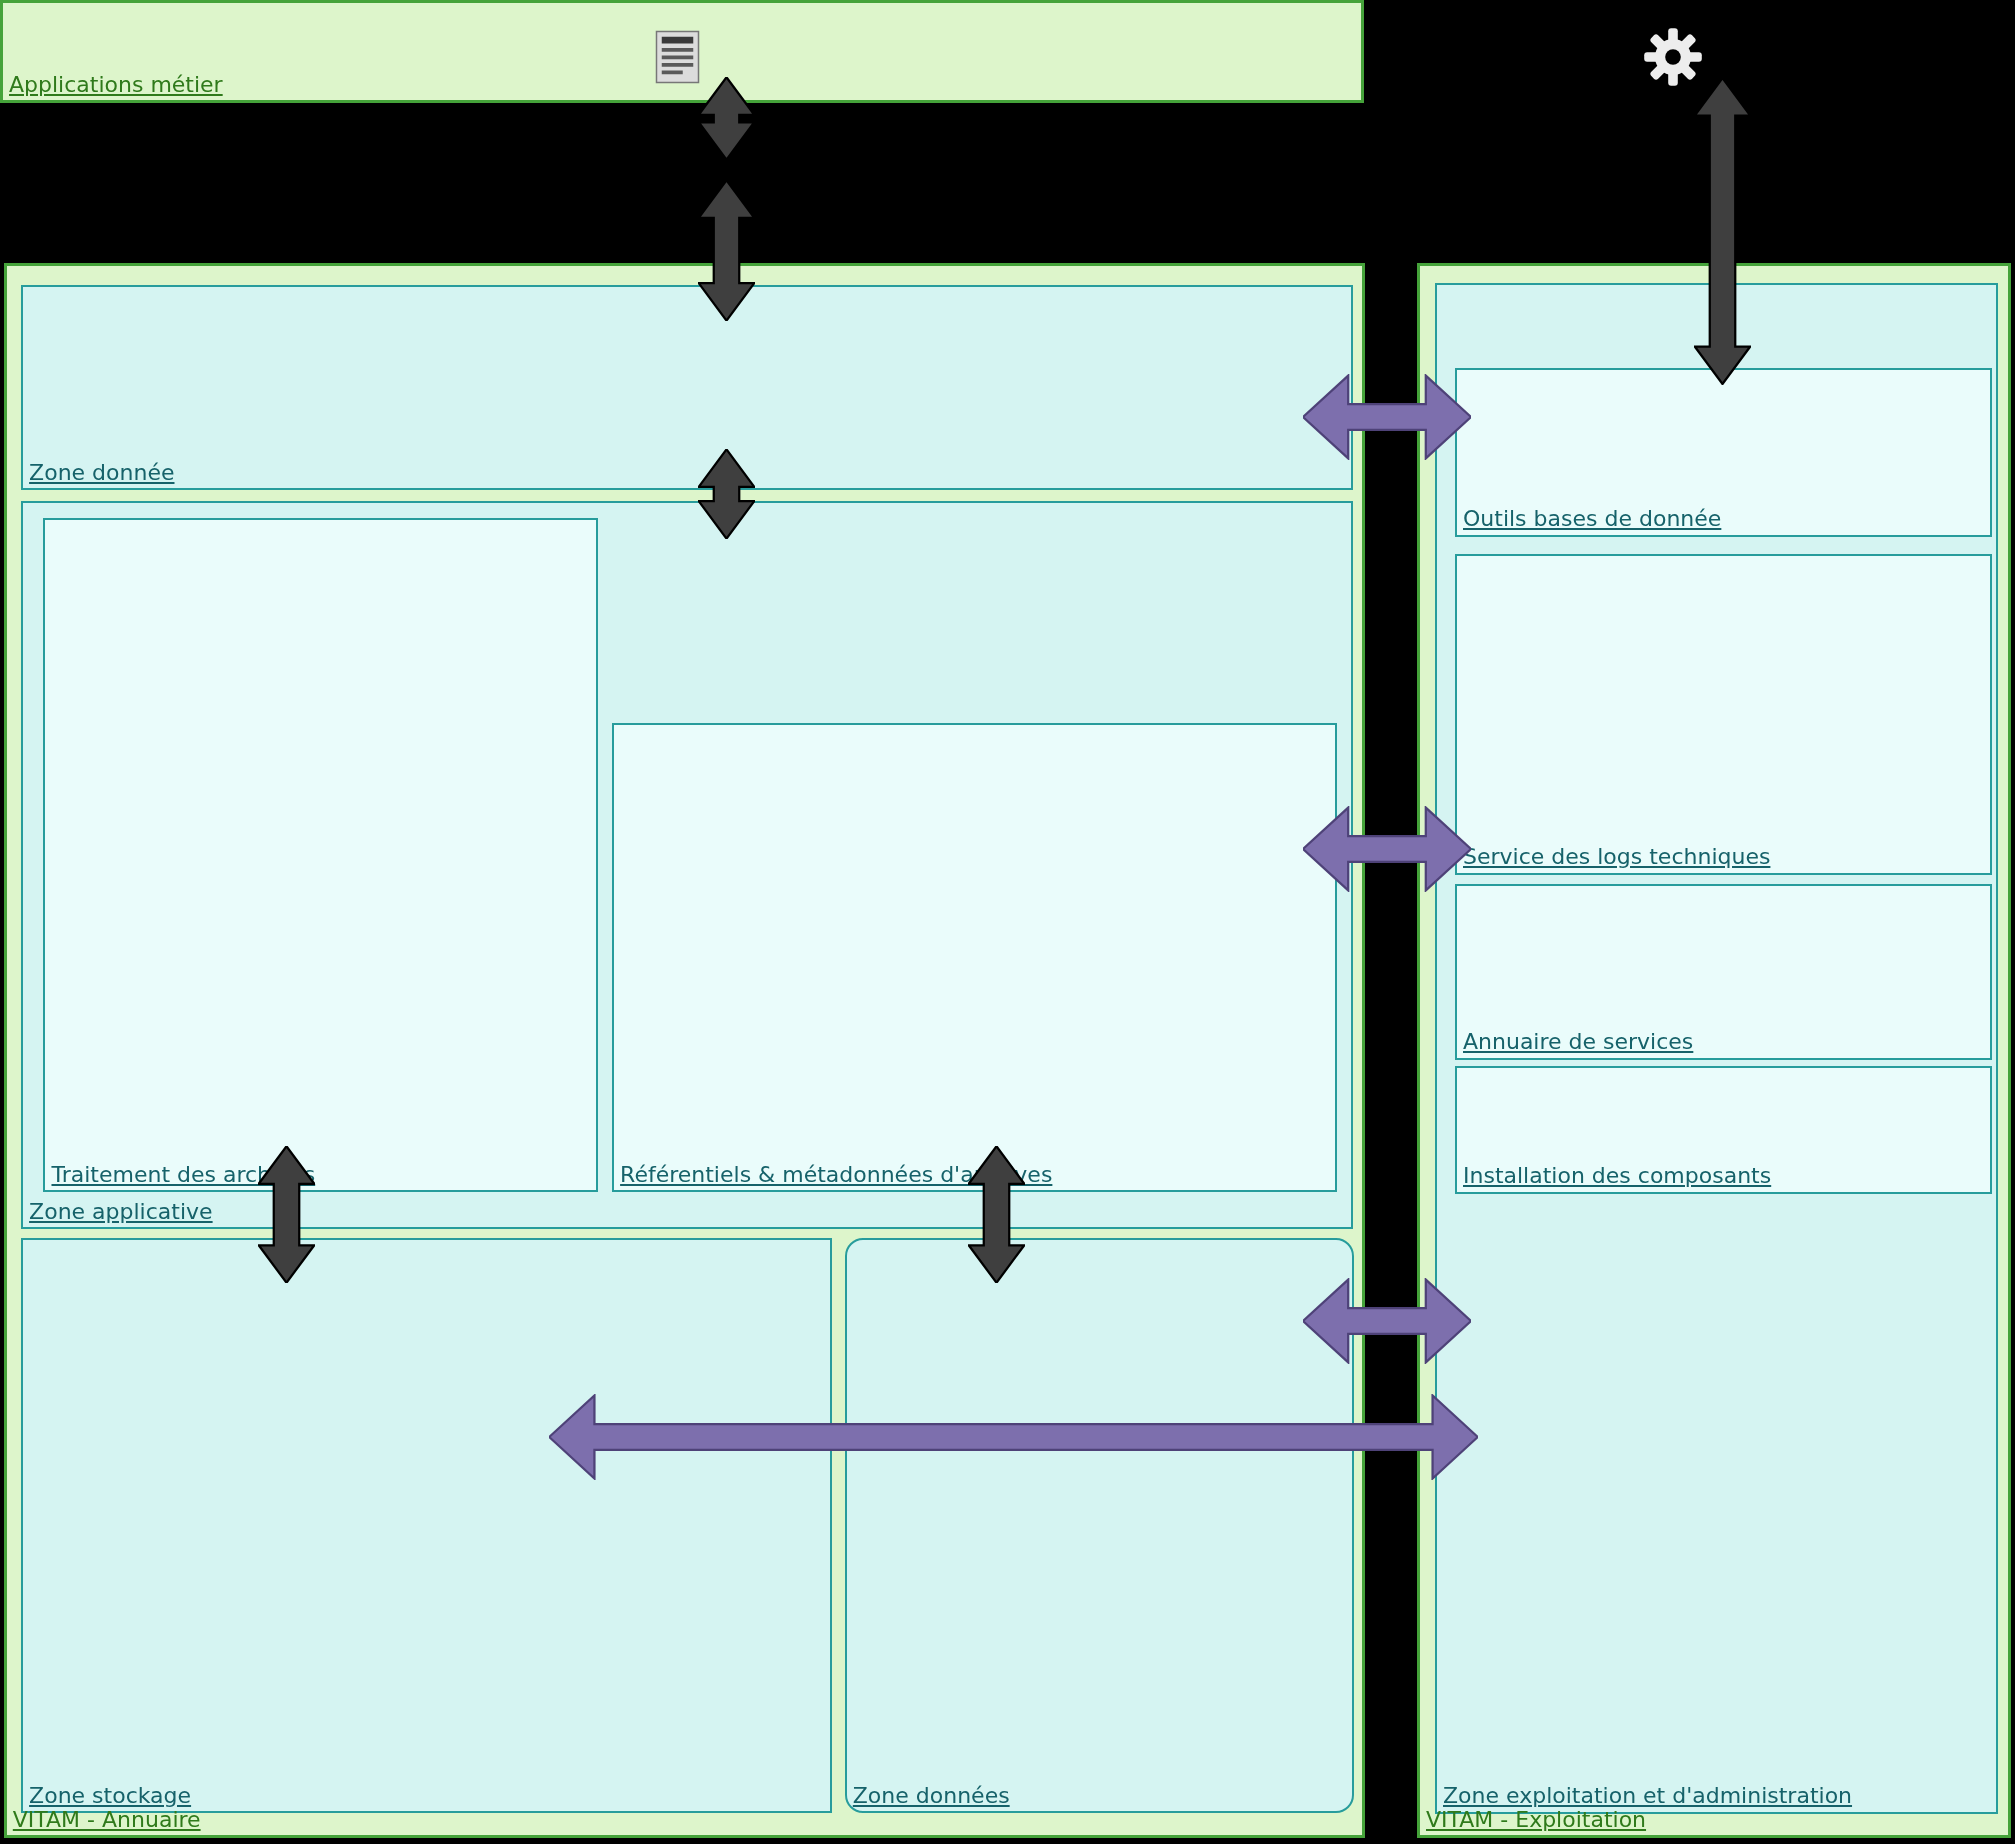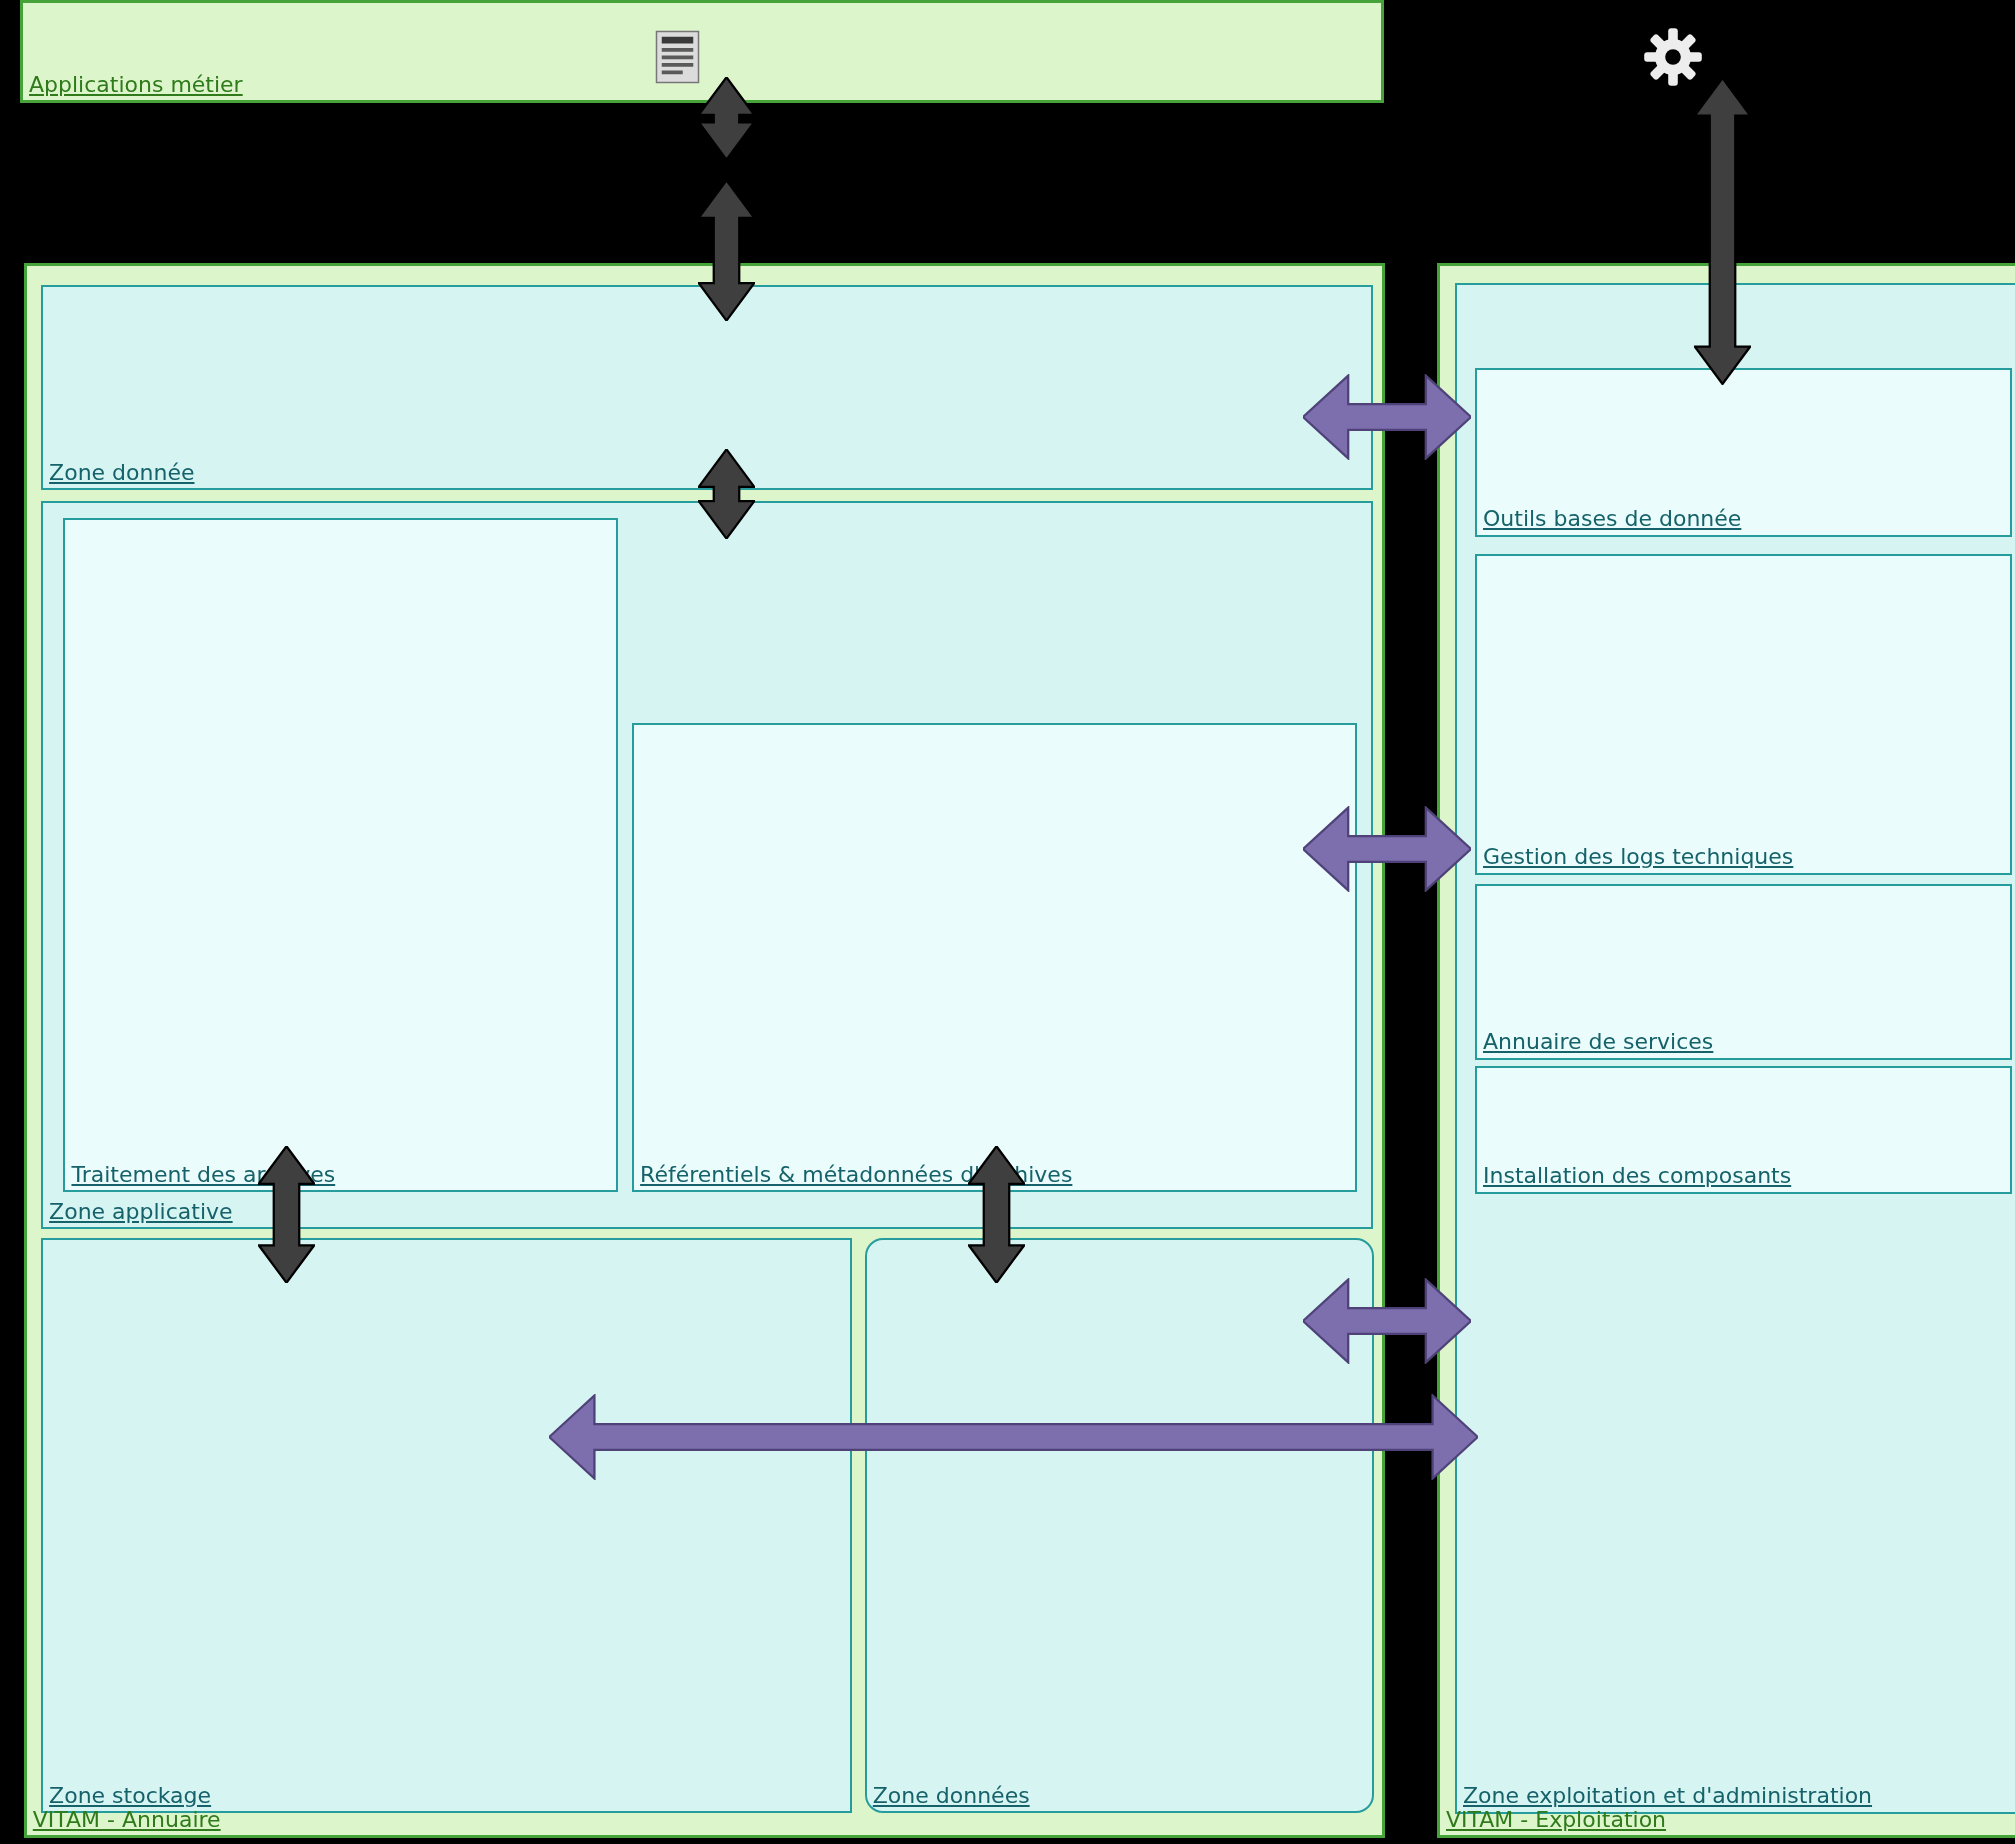--- a/index.html
+++ b/index.html
@@ -8,21 +8,20 @@
     background:#000;
     position:relative;
     overflow:hidden;
     font-family:"DejaVu Sans", sans-serif;
   }
   .stage{position:absolute;inset:0;}
   .green-box{
     position:absolute;box-sizing:border-box;
     background:var(--green-fill,#ddf5cb);
     border:3px solid var(--green-border,#45a33a);
-    margin-left:20px;
   }
   .cyan-box{
     position:absolute;box-sizing:border-box;
     background:var(--cyan-fill,#d5f4f2);
     border:2.3px solid var(--cyan-border,#279c9c);
   }
   .inner-box{
     position:absolute;box-sizing:border-box;
     background:var(--inner-fill,#eafcfb);
     border:2.3px solid var(--cyan-border,#279c9c);
@@ -134,21 +133,21 @@
     <span class="lbl green">VITAM - Annuaire</span>
   </div>
 
   <div class="green-box" id="exploitation">
 
     <div class="cyan-box" id="zone-exploitation">
       <div class="inner-box" id="outils">
         <span class="lbl teal">Outils bases de donnée</span>
       </div>
       <div class="inner-box" id="gestion">
-        <span class="lbl teal">Gestion des logs techniques</span>
+        <span class="lbl teal">Service des logs techniques</span>
       </div>
       <div class="inner-box" id="annuaire">
         <span class="lbl teal">Annuaire de services</span>
       </div>
       <div class="inner-box" id="installation">
         <span class="lbl teal">Installation des composants</span>
       </div>
       <span class="lbl teal">Zone exploitation et d'administration</span>
     </div>
 

